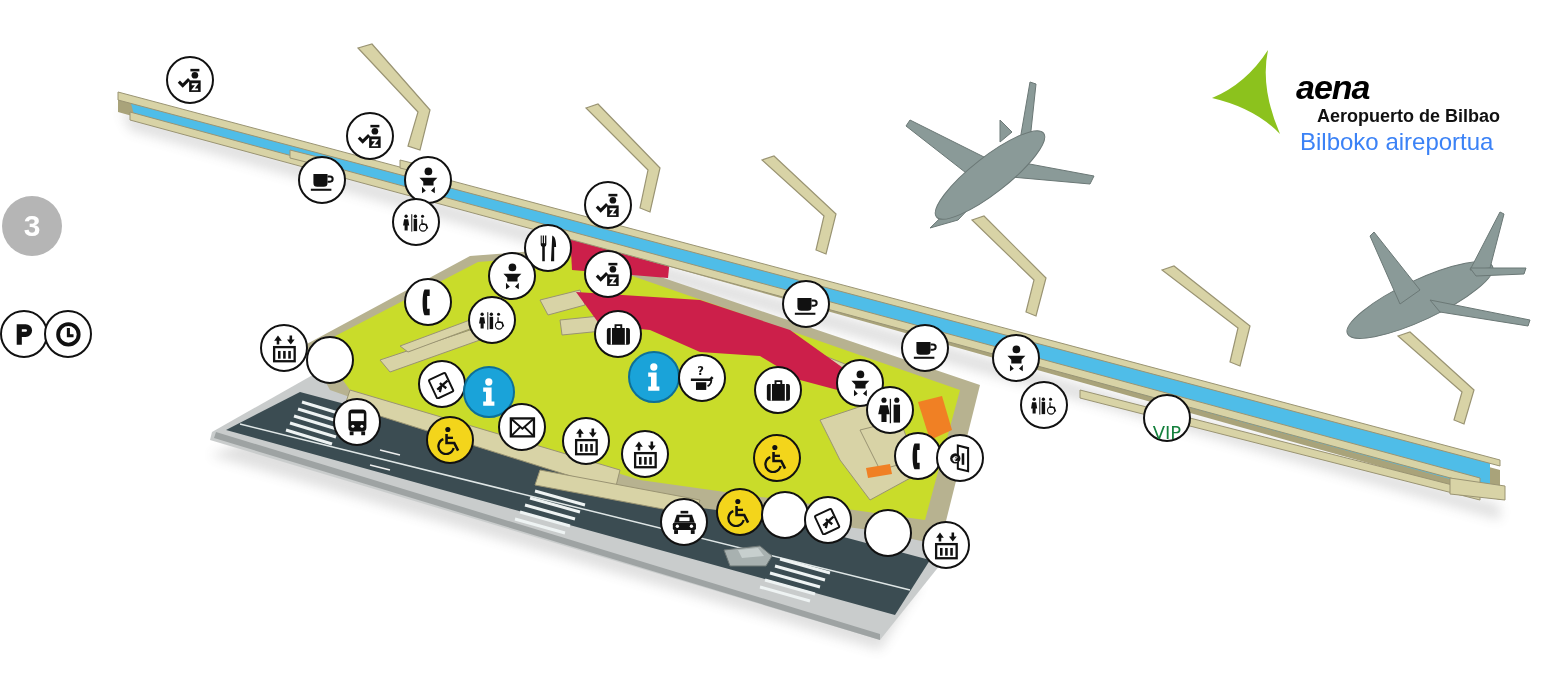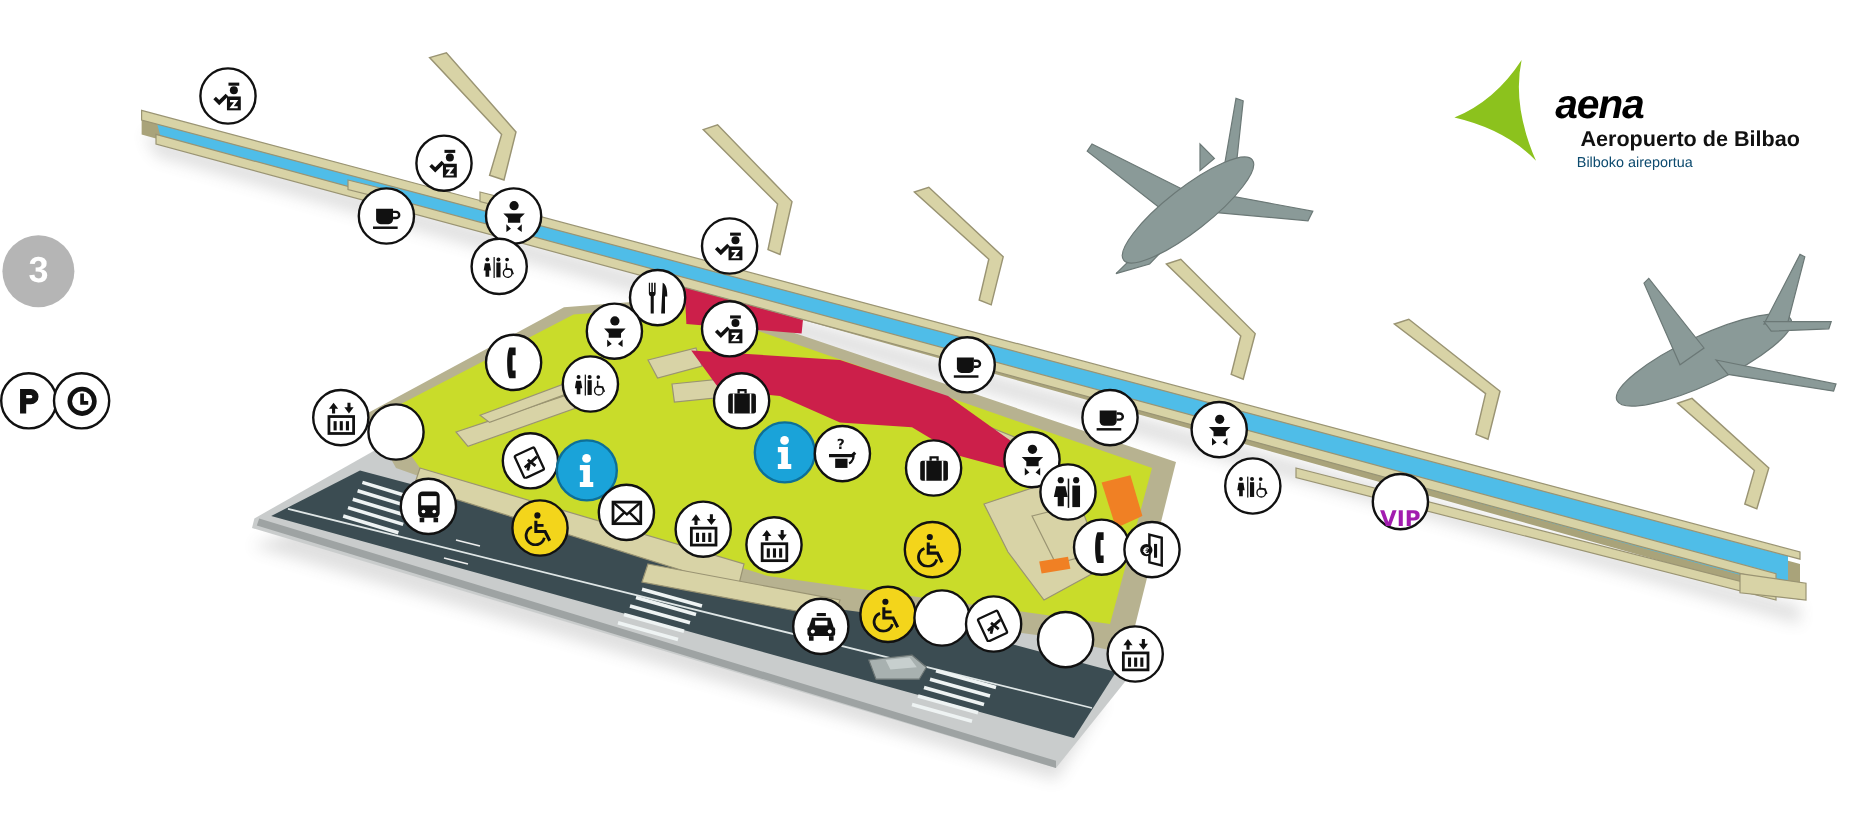--- a/index.html
+++ b/index.html
@@ -3,27 +3,27 @@
 <meta charset="utf-8">
 <style>
   html, body { margin:0; padding:0; background:#ffffff; }
   body { width:1550px; height:683px; position:relative; overflow:hidden; font-family:"DejaVu Sans", sans-serif; }
   #map { position:absolute; left:0; top:0; width:1550px; height:683px; }
   .pin { position:absolute; border-radius:50%; background:#fff; border:2px solid #111; box-sizing:border-box;
          display:flex; align-items:center; justify-content:center; cursor:pointer; }
   .pin.yellow { background:#f3d51b; }
   .pin.blue { background:#1aa3d9; border-color:#0d6f97; }
   .pin svg { width:70%; height:70%; }
-  .pin.vip span { font-family:"DejaVu Sans", sans-serif; font-weight:bold; font-size:18px; color:#a21caf;margin-top:28px; }
+  .pin.vip span { font-family:"DejaVu Sans", sans-serif; font-weight:normal; font-size:18px; color:#15803d;margin-top:28px; }
   .level-badge { position:absolute; left:2px; top:196px; width:60px; height:60px; border-radius:50%; background:#b5b5b5;
      color:#fff; font-weight:bold; font-size:30px; display:flex; align-items:center; justify-content:center; font-family:"Liberation Sans", sans-serif; }
   .logo { position:absolute; left:1210px; top:48px; }
   .logo .brand { position:absolute; left:86px; top:22px; font-family:"Liberation Sans", sans-serif; font-style:italic; font-weight:bold; font-size:34px; color:#000000; letter-spacing:-1px; line-height:34px; }
   .logo .l1 { position:absolute; left:107px; top:58px; white-space:nowrap; font-family:"Liberation Sans", sans-serif; font-weight:bold; font-size:18px; color:#111; }
-  .logo .l2 { position:absolute; left:104px; top:80px; white-space:nowrap; font-family:"Liberation Sans", sans-serif; font-size:12px; color:#0c4a6e; }
+  .logo .l2 { position:absolute; left:90px; top:80px; white-space:nowrap; font-family:"Liberation Sans", sans-serif; font-size:24px; color:#3b82f6; }
 </style>
 </head>
 <body>
 
 <svg id="map" viewBox="0 0 1550 683" xmlns="http://www.w3.org/2000/svg">
   <defs>
     <filter id="sh" x="-10%" y="-10%" width="120%" height="130%">
       <feGaussianBlur stdDeviation="6"></feGaussianBlur>
     </filter>
   </defs>

